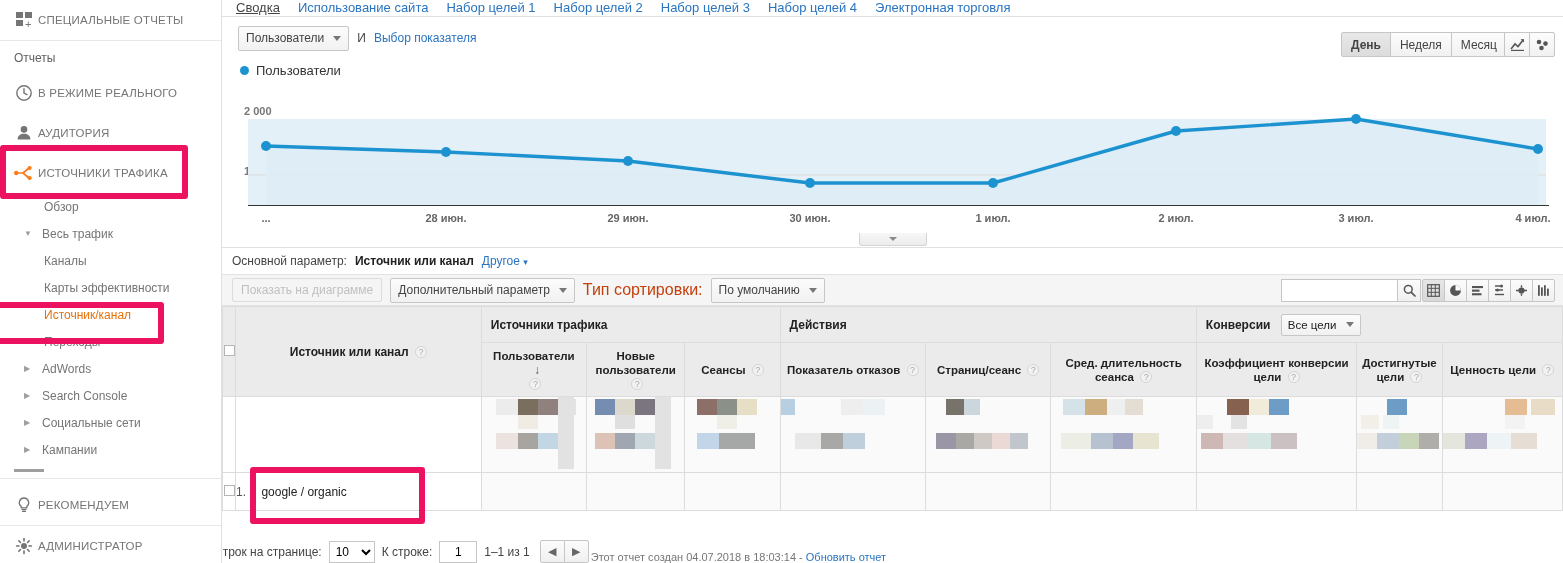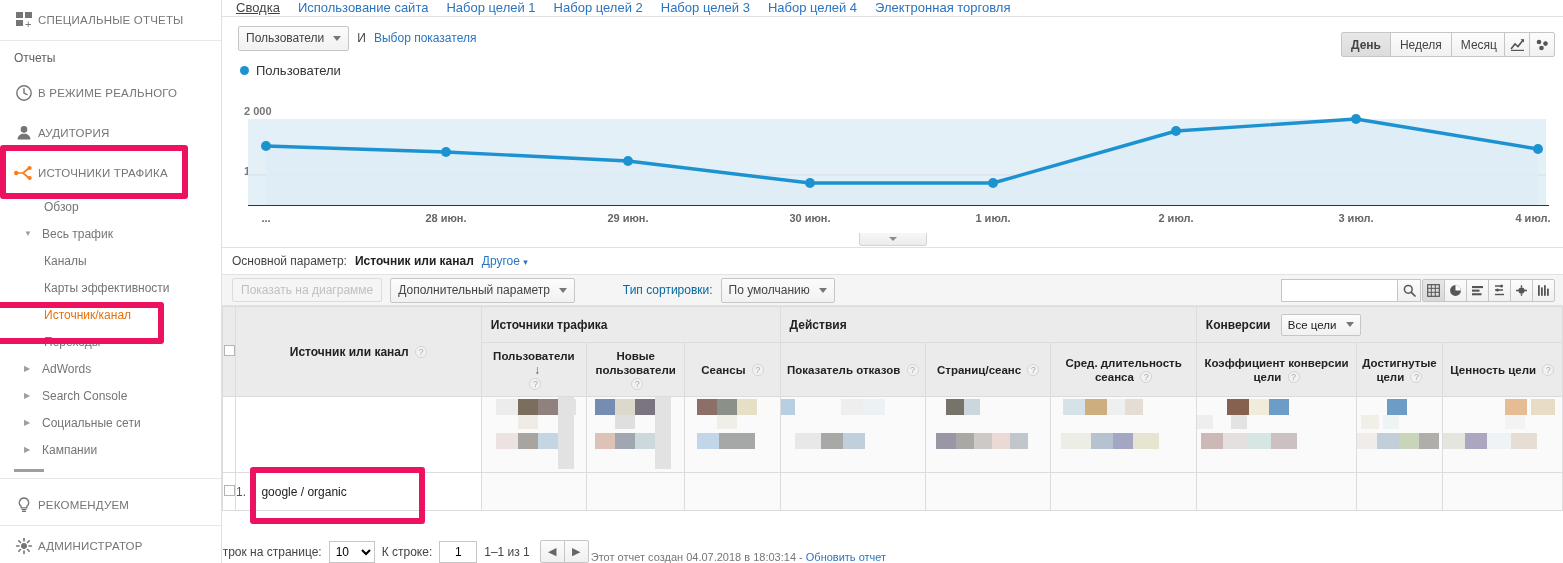--- a/index.html
+++ b/index.html
@@ -133,21 +133,21 @@
 
   .ctlbar {
     height: 32px; background: #f5f5f5; border-top: 1px solid #e3e3e3; border-bottom: 1px solid #e3e3e3;
     display: flex; align-items: center; padding-left: 10px; gap: 8px; position: relative;
   }
   .ghost {
     border: 1px solid #dcdcdc; background: #f5f5f5; color: #c0c0c0;
     height: 24px; padding: 0 8px; display: inline-flex; align-items: center;
     border-radius: 2px; font-size: 12px; cursor: default; white-space: nowrap;
   }
-  .sortlbl { font-size: 12px; color: #0369a1; white-space: nowrap; margin-left: 40px; }
+  .sortlbl { font-size: 16px; color: #c2410c; white-space: nowrap; }
   .searchbox {
     position: absolute; right: 142px; top: 4px; display: flex;
   }
   .searchbox input {
     width: 116px; height: 23px; border: 1px solid #c6c6c6; border-right: none;
     padding: 0 5px; font-size: 12px; font-family: "Liberation Sans", sans-serif; outline: none;
   }
   .searchbox .sbtn {
     width: 24px; height: 23px; border: 1px solid #c6c6c6;
     background: linear-gradient(#fcfcfc,#f0f0f0);

